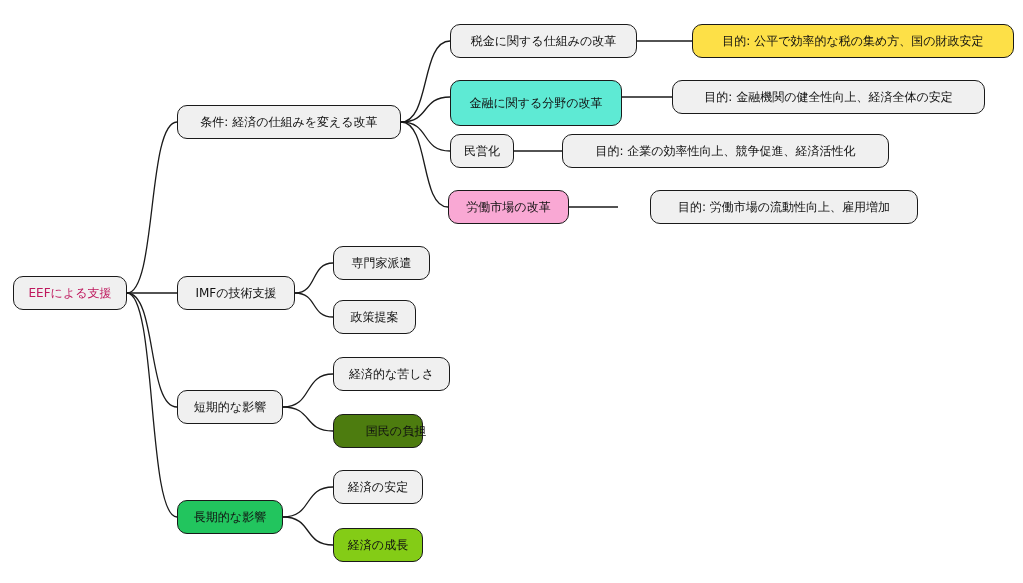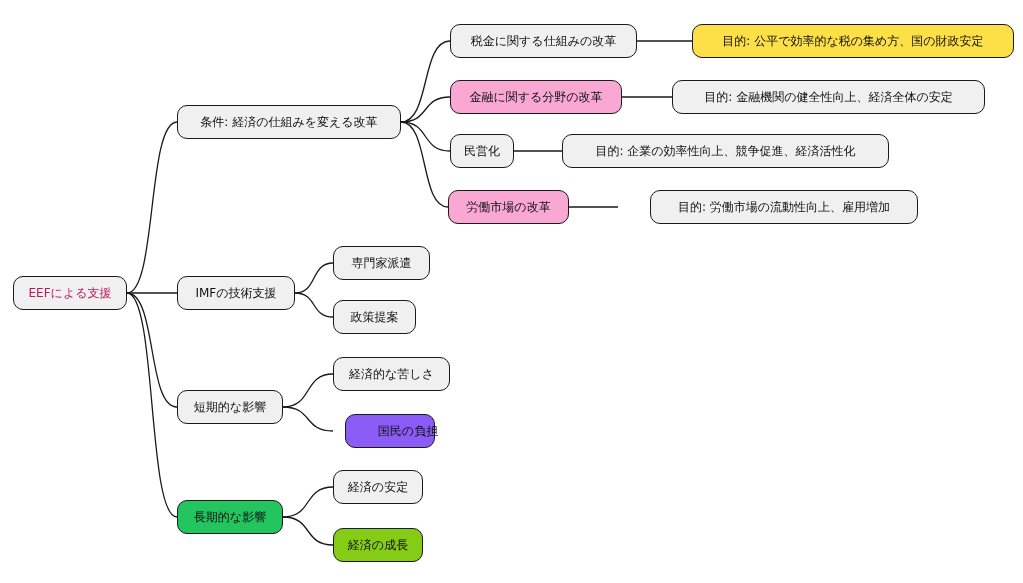--- a/index.html
+++ b/index.html
@@ -63,29 +63,29 @@
       <path d="M 283 407 C 313 407, 303 374, 333 374" stroke="#1a1a1a"></path>
       <path d="M 283 407 C 313 407, 303 431, 333 431" stroke="#1a1a1a"></path>
       <path d="M 283 517 C 313 517, 303 487, 333 487" stroke="#1a1a1a"></path>
       <path d="M 283 517 C 313 517, 303 545, 333 545" stroke="#1a1a1a"></path>
     </svg>
   <div id="nodes-layer">
       <div class="mindmap-node" style="left: 13px; top: 276px; width: 114px; height: 34px; background: rgb(240, 240, 240); border-color: rgb(26, 26, 26); color: #be185d;">EEFによる支援</div>
       <div class="mindmap-node" style="left: 177px; top: 105px; width: 224px; height: 34px; background: rgb(240, 240, 240); border-color: rgb(26, 26, 26); color: rgb(17, 17, 17);">条件: 経済の仕組みを変える改革</div>
       <div class="mindmap-node" style="left: 450px; top: 24px; width: 187px; height: 34px; background: rgb(240, 240, 240); border-color: rgb(26, 26, 26); color: rgb(17, 17, 17);">税金に関する仕組みの改革</div>
       <div class="mindmap-node" style="left: 692px; top: 24px; width: 322px; height: 34px; background: #fde047; border-color: rgb(26, 26, 26); color: rgb(17, 17, 17);">目的: 公平で効率的な税の集め方、国の財政安定</div>
-      <div class="mindmap-node" style="left: 450px; top: 80px; width: 172px; height: 34px; background: #f9a8d4; border-color: rgb(26, 26, 26); color: rgb(17, 17, 17);">金融に関する分野の改革</div>
+      <div class="mindmap-node" style="left: 450px; top: 80px; width: 172px; height: 46px; background: #5eead4; border-color: rgb(26, 26, 26); color: rgb(17, 17, 17);">金融に関する分野の改革</div>
       <div class="mindmap-node" style="left: 672px; top: 80px; width: 313px; height: 34px; background: rgb(240, 240, 240); border-color: rgb(26, 26, 26); color: rgb(17, 17, 17);">目的: 金融機関の健全性向上、経済全体の安定</div>
       <div class="mindmap-node" style="left: 450px; top: 134px; width: 64px; height: 34px; background: rgb(240, 240, 240); border-color: rgb(26, 26, 26); color: rgb(17, 17, 17);">民営化</div>
       <div class="mindmap-node" style="left: 562px; top: 134px; width: 327px; height: 34px; background: rgb(240, 240, 240); border-color: rgb(26, 26, 26); color: rgb(17, 17, 17);">目的: 企業の効率性向上、競争促進、経済活性化</div>
       <div class="mindmap-node" style="left: 448px; top: 190px; width: 121px; height: 34px; background: #f9a8d4; border-color: rgb(26, 26, 26); color: rgb(17, 17, 17);">労働市場の改革</div>
       <div class="mindmap-node" style="left: 618px; top: 190px; width: 268px; height: 34px; background: rgb(240, 240, 240); border-color: rgb(26, 26, 26); color: rgb(17, 17, 17); margin-left: 32px;">目的: 労働市場の流動性向上、雇用増加</div>
       <div class="mindmap-node" style="left: 177px; top: 276px; width: 118px; height: 34px; background: rgb(240, 240, 240); border-color: rgb(26, 26, 26); color: rgb(17, 17, 17);">IMFの技術支援</div>
       <div class="mindmap-node" style="left: 333px; top: 246px; width: 97px; height: 34px; background: rgb(240, 240, 240); border-color: rgb(26, 26, 26); color: rgb(17, 17, 17);">専門家派遣</div>
       <div class="mindmap-node" style="left: 333px; top: 300px; width: 83px; height: 34px; background: rgb(240, 240, 240); border-color: rgb(26, 26, 26); color: rgb(17, 17, 17);">政策提案</div>
       <div class="mindmap-node" style="left: 177px; top: 390px; width: 106px; height: 34px; background: rgb(240, 240, 240); border-color: rgb(26, 26, 26); color: rgb(17, 17, 17);">短期的な影響</div>
       <div class="mindmap-node" style="left: 333px; top: 357px; width: 117px; height: 34px; background: rgb(240, 240, 240); border-color: rgb(26, 26, 26); color: rgb(17, 17, 17);">経済的な苦しさ</div>
-      <div class="mindmap-node" style="left: 345px; top: 414px; width: 90px; height: 34px; background: #8b5cf6; border-color: rgb(26, 26, 26); color: rgb(17, 17, 17); padding-left: 40px;">国民の負担</div>
+      <div class="mindmap-node" style="left: 333px; top: 414px; width: 90px; height: 34px; background: #4d7c0f; border-color: rgb(26, 26, 26); color: rgb(17, 17, 17); padding-left: 40px;">国民の負担</div>
       <div class="mindmap-node" style="left: 177px; top: 500px; width: 106px; height: 34px; background: #22c55e; border-color: rgb(26, 26, 26); color: rgb(17, 17, 17);">長期的な影響</div>
       <div class="mindmap-node" style="left: 333px; top: 470px; width: 90px; height: 34px; background: rgb(240, 240, 240); border-color: rgb(26, 26, 26); color: rgb(17, 17, 17);">経済の安定</div>
       <div class="mindmap-node" style="left: 333px; top: 528px; width: 90px; height: 34px; background: #84cc16; border-color: rgb(26, 26, 26); color: rgb(17, 17, 17);">経済の成長</div>
     </div>
 </div>
 
 </body></html>

